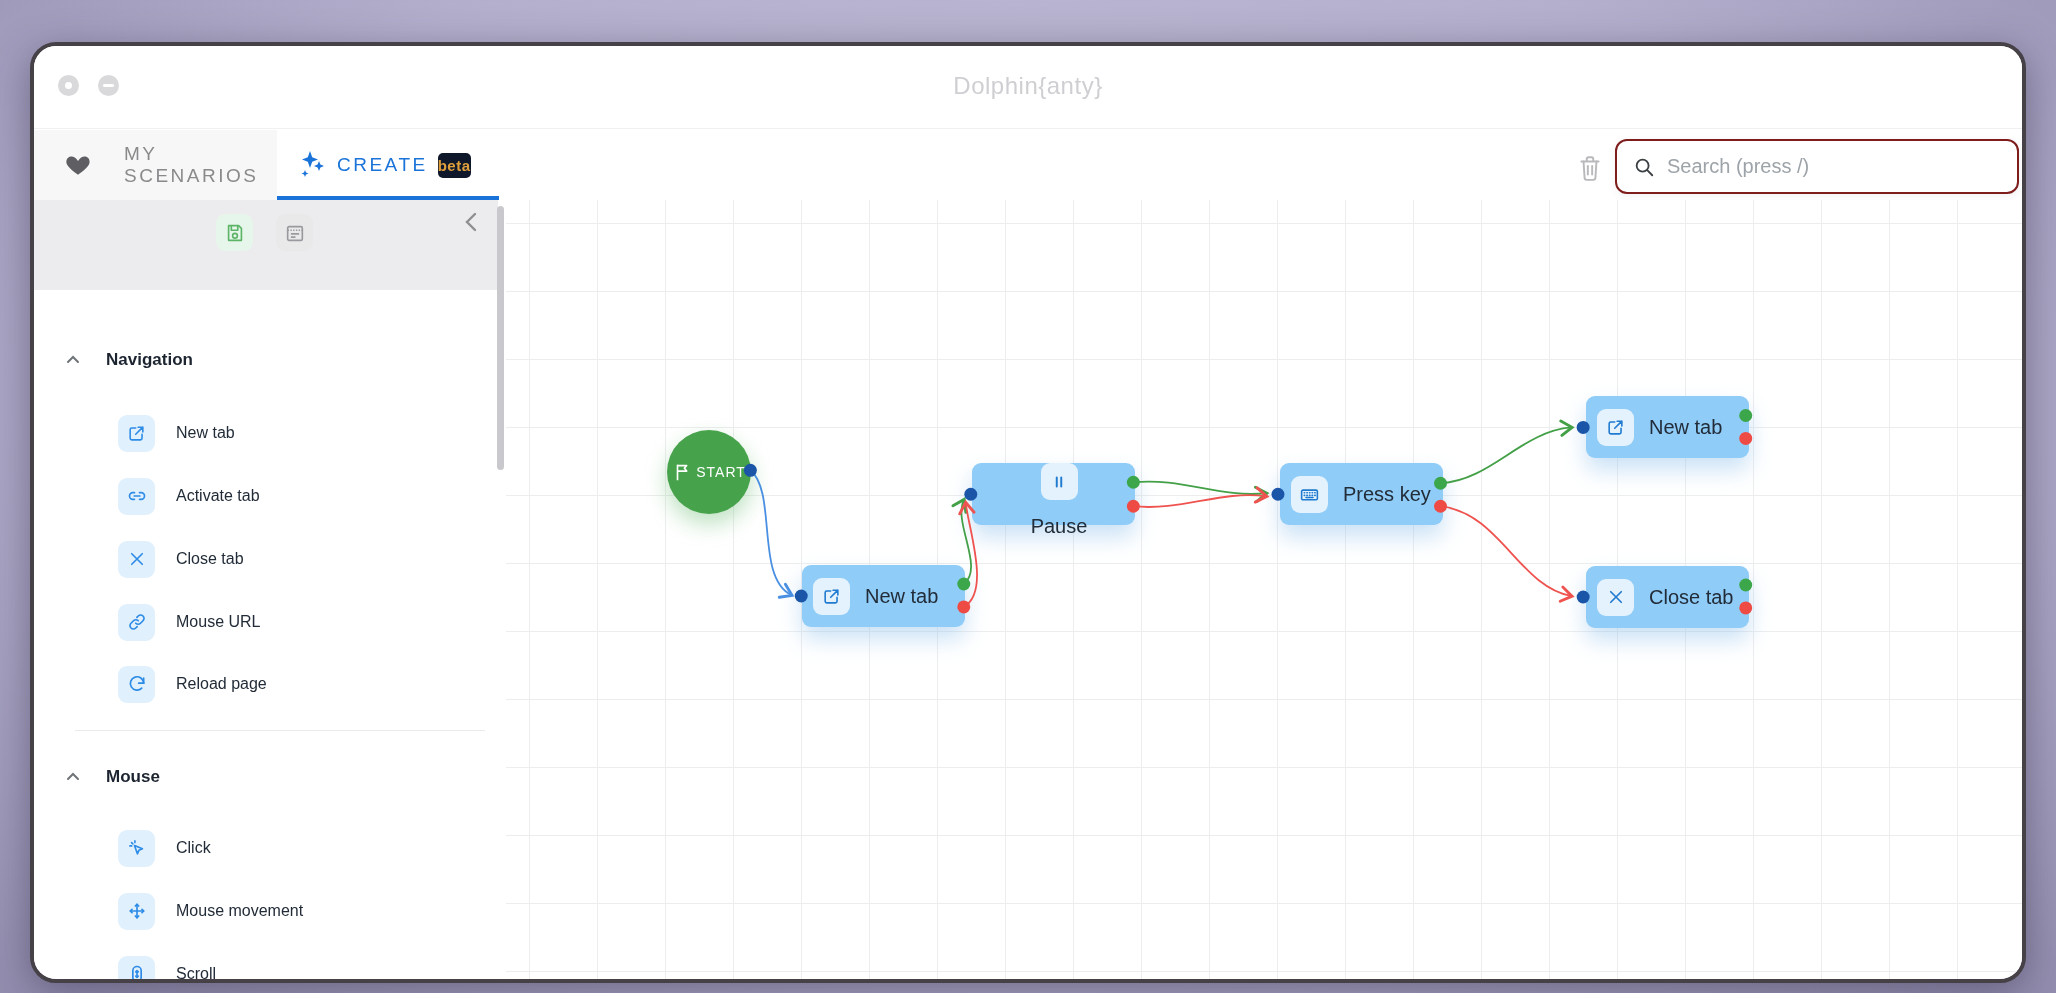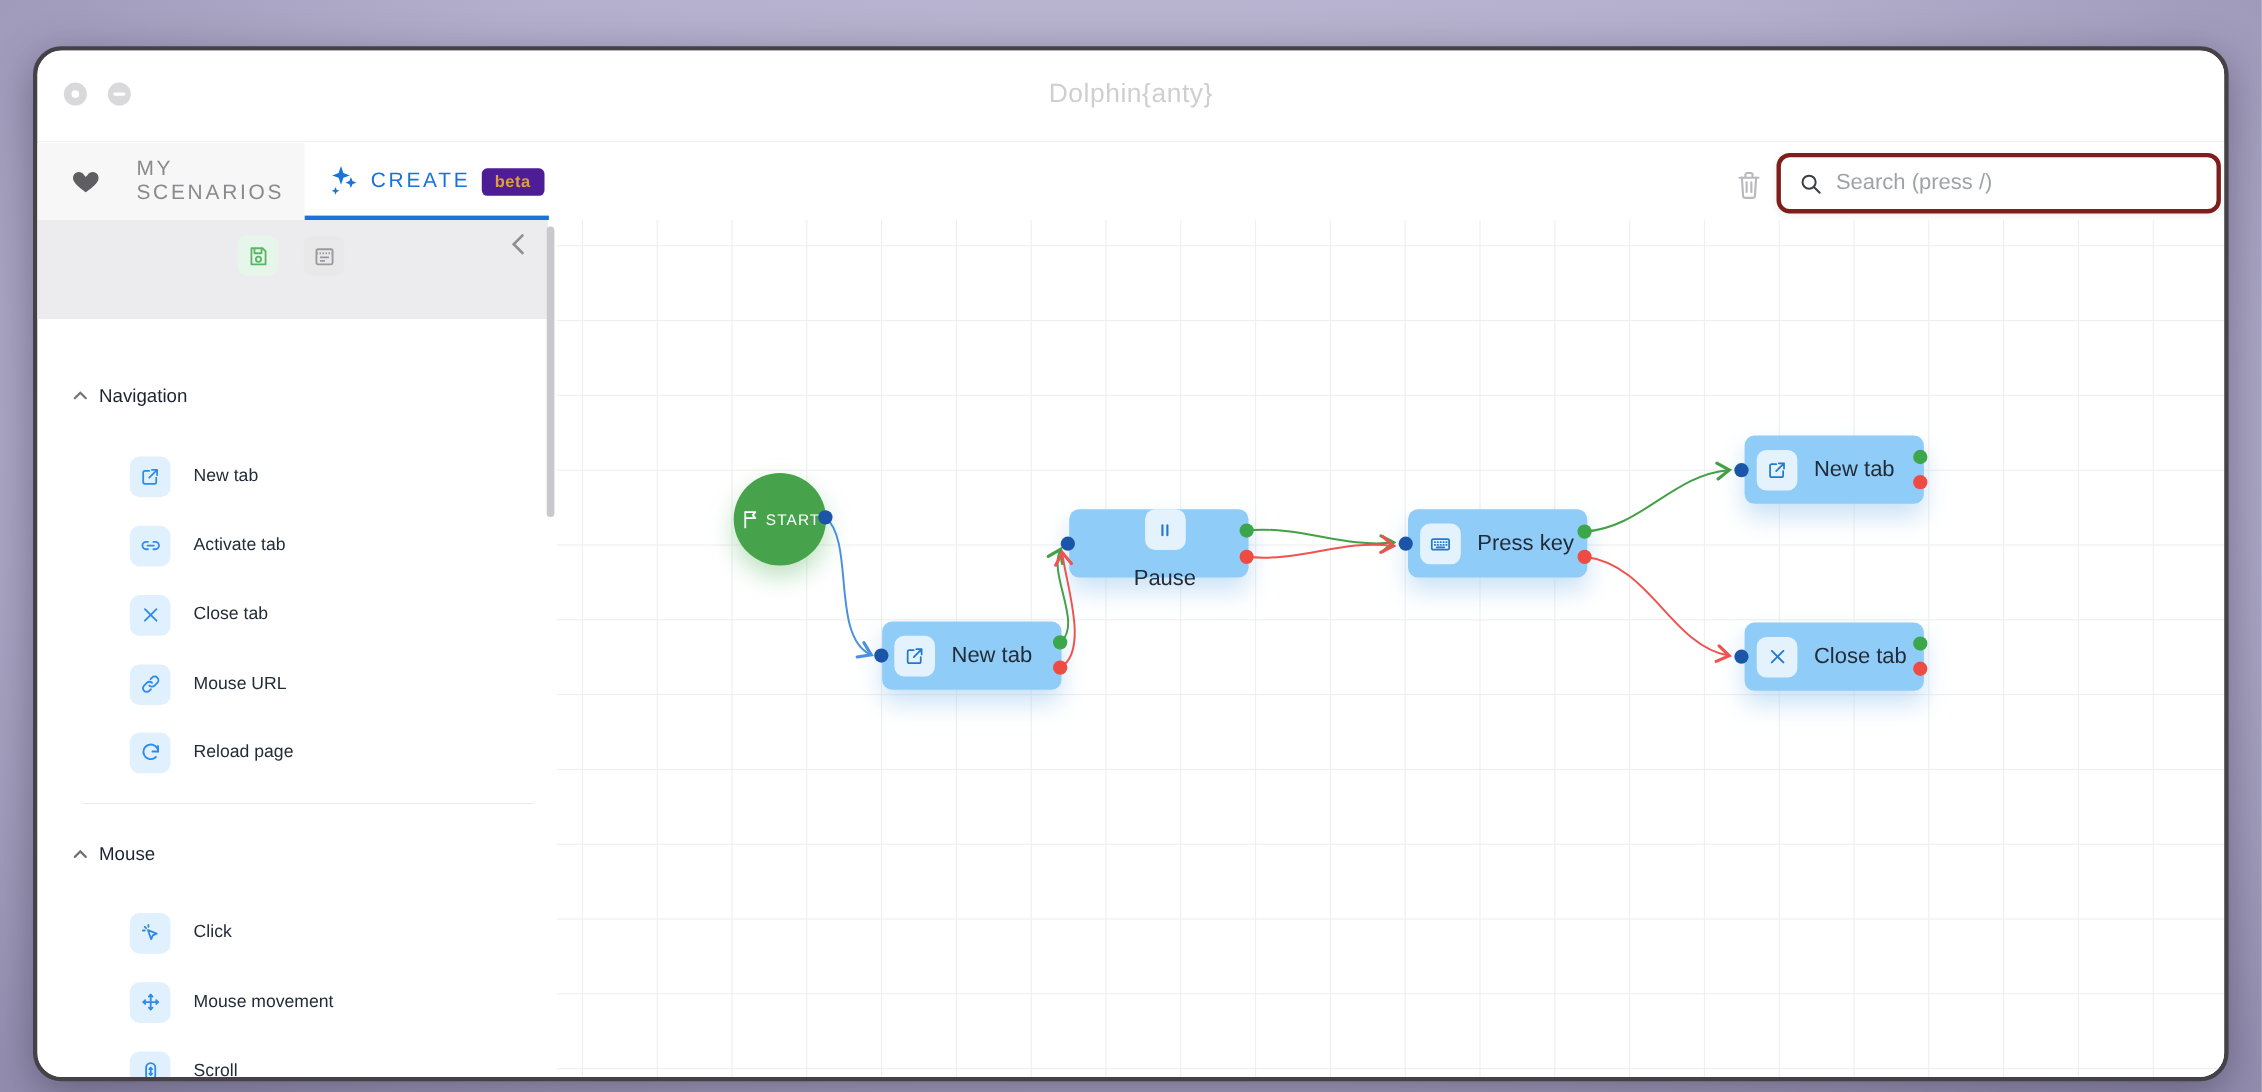--- a/index.html
+++ b/index.html
@@ -25,40 +25,40 @@
     font-size:24px; color:#cfcfd3; letter-spacing:.5px; }
   
   .tabbar{ position:absolute; left:0; top:84px; right:0; height:70px; background:#fff; }
   .tab{ position:absolute; top:0; height:70px; display:flex; align-items:center; cursor:pointer; }
   .tab-scenarios{ left:0; width:243px; background:#f7f7f8; padding-left:30px; gap:32px; }
   .tab-create{ left:243px; width:222px; background:#fff; padding-left:20px; gap:10px; }
   .tab-create .underline{ position:absolute; left:0; right:0; bottom:0; height:4px; background:#1a73d8; }
   .tab-label{ font-size:19px; letter-spacing:2.5px; font-weight:500; }
   .tab-scenarios .tab-label{ color:#8a8a8c; }
   .tab-create .tab-label{ color:#1a73d8; }
-  .beta-badge{ background:#4c1d95; color:#dfa03c; font-size:15px; font-weight:bold;
-    padding:4px 12px; border-radius:5px; letter-spacing:.5px;text-align:center; }
+  .beta-badge{ background:#0f172a; color:#dfa03c; font-size:15px; font-weight:bold;
+    padding:4px 0; border-radius:5px; letter-spacing:.5px;text-align:center; }
   .trash-btn{ position:absolute; left:1543px; top:24px; width:26px; height:26px; cursor:pointer; }
   .searchbox{ position:absolute; left:1581px; top:9px; width:404px; height:55px;
-    background:#fff; border:4px solid #7f1d1d; border-radius:12px;
+    background:#fff; border:2px solid #7f1d1d; border-radius:12px;
     box-shadow:0 2px 8px rgba(60,60,70,.07); display:flex; align-items:center; padding:0 16px; gap:12px; }
   .searchbox input{ border:none; outline:none; font-size:20px; color:#444; width:100%;
     font-family:"Liberation Sans", sans-serif; background:transparent; }
   .searchbox input::placeholder{ color:#9da3a8; }
   
   .sidebar{ position:absolute; left:0; top:154px; width:464px; bottom:0; background:#fff; }
   .sidebar-header{ position:absolute; left:0; top:0; width:464px; height:90px; background:#ececee; }
   .chip-btn{ position:absolute; top:14px; width:37px; height:37px; border-radius:9px;
     display:flex; align-items:center; justify-content:center; cursor:pointer; }
   .chip-save{ left:182px; background:#e7f6ea; }
   .chip-log{ left:242px; background:#e9e9ea; }
   .collapse-btn{ position:absolute; right:14px; top:10px; width:24px; height:24px; cursor:pointer; }
   .section-head{ position:absolute; left:0; width:440px; height:30px; display:flex; align-items:center; cursor:pointer; }
   .section-head .chev{ margin-left:31px; width:16px; height:16px; }
-  .section-title{ margin-left:9px; font-size:17px; font-weight:normal; color:#1c2430; }
+  .section-title{ margin-left:25px; font-size:17px; font-weight:bold; color:#1c2430; }
   .side-item{ position:absolute; left:0; width:440px; height:40px; display:flex; align-items:center; cursor:pointer; }
   .item-chip{ margin-left:84px; width:37px; height:37px; border-radius:9px; background:#e1f0fd;
     display:flex; align-items:center; justify-content:center; flex:0 0 auto; }
   .item-label{ margin-left:21px; font-size:16px; color:#222c38; }
   .side-divider{ position:absolute; left:41px; width:410px; height:1px; background:#ebebed; }
   .side-scrollbar{ position:absolute; left:463px; top:160px; width:7px; height:264px;
     background:#c9c9cd; border-radius:4px; cursor:pointer; }
   
   .canvas{ position:absolute; left:472px; top:154px; right:0; bottom:0; background:#fff;
     background-image:

